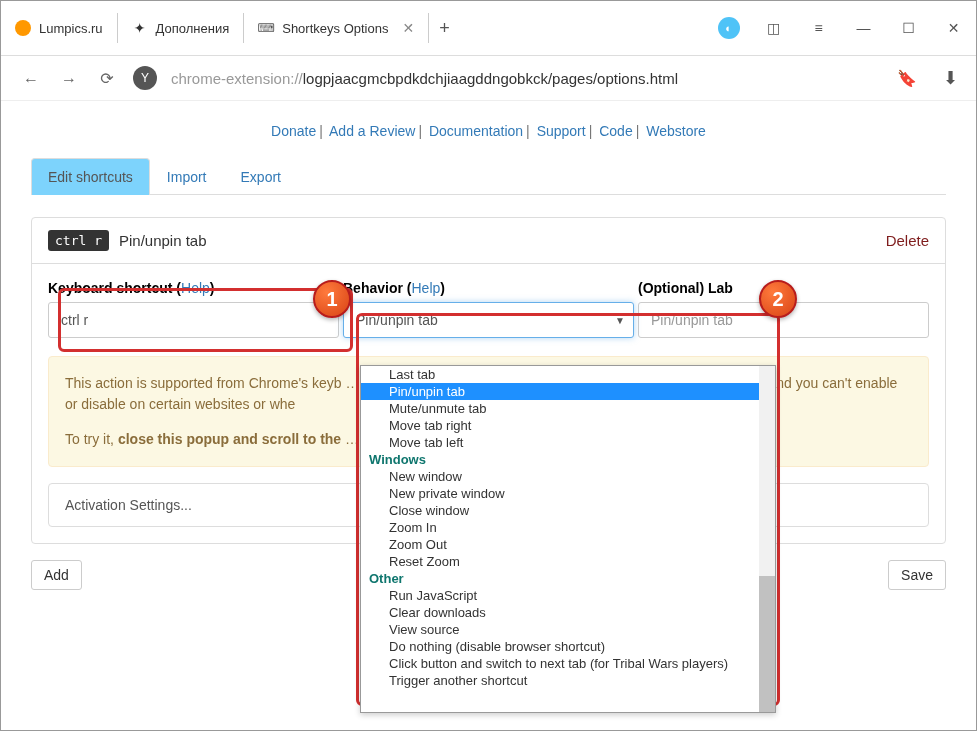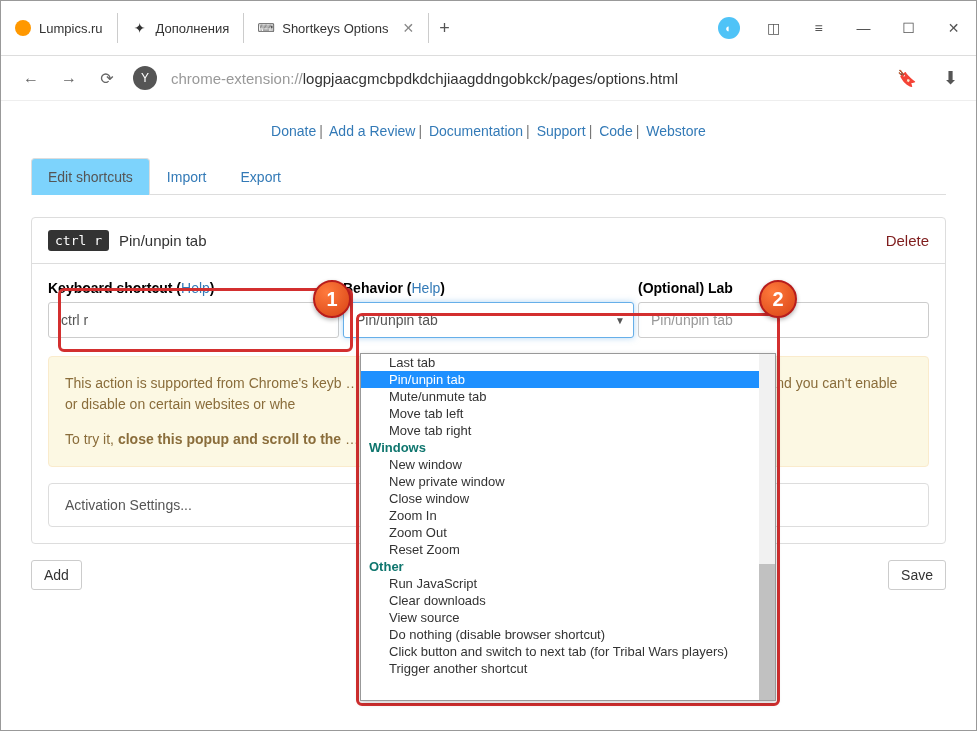--- a/index.html
+++ b/index.html
@@ -154,28 +154,28 @@
     <button class="btn">Save</button>
   </div>
 </div>
 
 <div class="highlight" style="left:57px;top:287px;width:295px;height:64px"></div>
 <div class="badge-num" style="left:312px;top:279px">1</div>
 
 <div class="highlight" style="left:355px;top:312px;width:424px;height:393px"></div>
 <div class="badge-num" style="left:758px;top:279px">2</div>
 
-<div class="dropdown" id="dd" style="left:359px;top:352px;width:416px;height:348px">
+<div class="dropdown" id="dd" style="left:359px;top:364px;width:416px;height:348px">
   <div class="dd-scroll"></div>
   <div class="dd-thumb" style="top:210px;height:138px"></div>
 <div class="dd-item">Last tab</div>
     <div class="dd-item selected">Pin/unpin tab</div>
     <div class="dd-item">Mute/unmute tab</div>
+    <div class="dd-item">Move tab right</div>
     <div class="dd-item">Move tab left</div>
-    <div class="dd-item">Move tab right</div>
     <div class="dd-group">Windows</div>
     <div class="dd-item">New window</div>
     <div class="dd-item">New private window</div>
     <div class="dd-item">Close window</div>
     <div class="dd-item">Zoom In</div>
     <div class="dd-item">Zoom Out</div>
     <div class="dd-item">Reset Zoom</div>
     <div class="dd-group">Other</div>
     <div class="dd-item">Run JavaScript</div>
     <div class="dd-item">Clear downloads</div>

